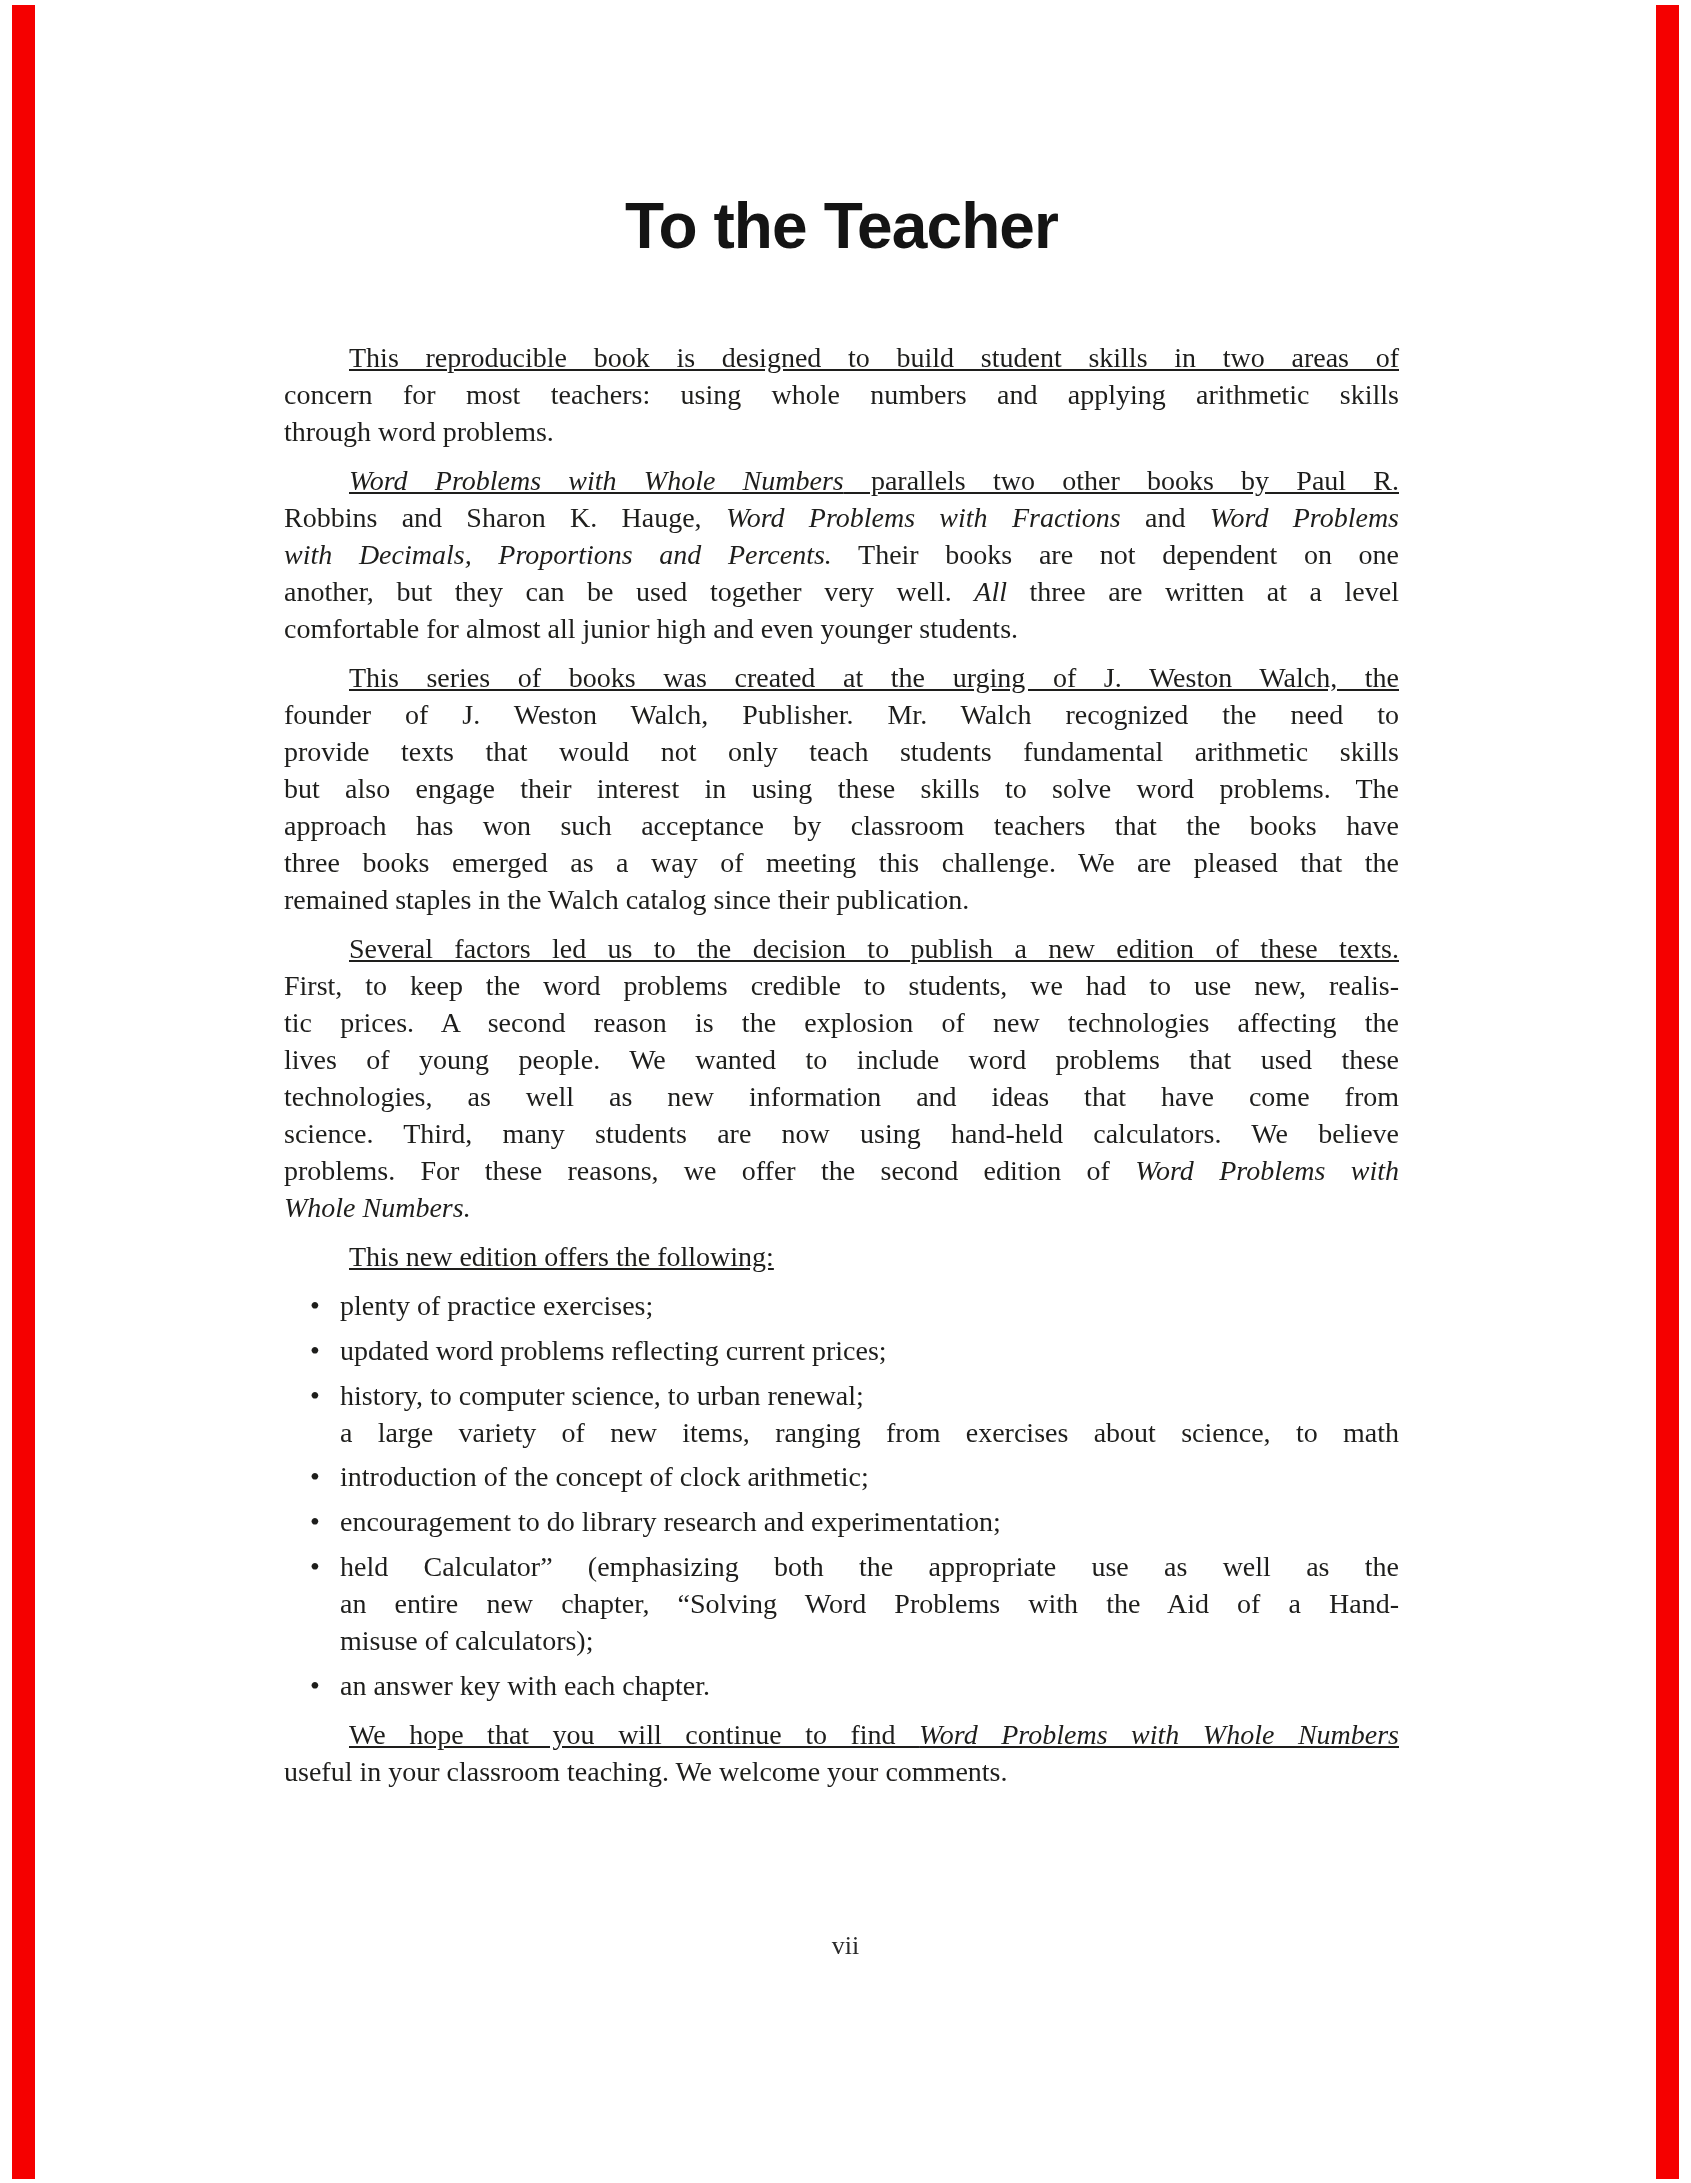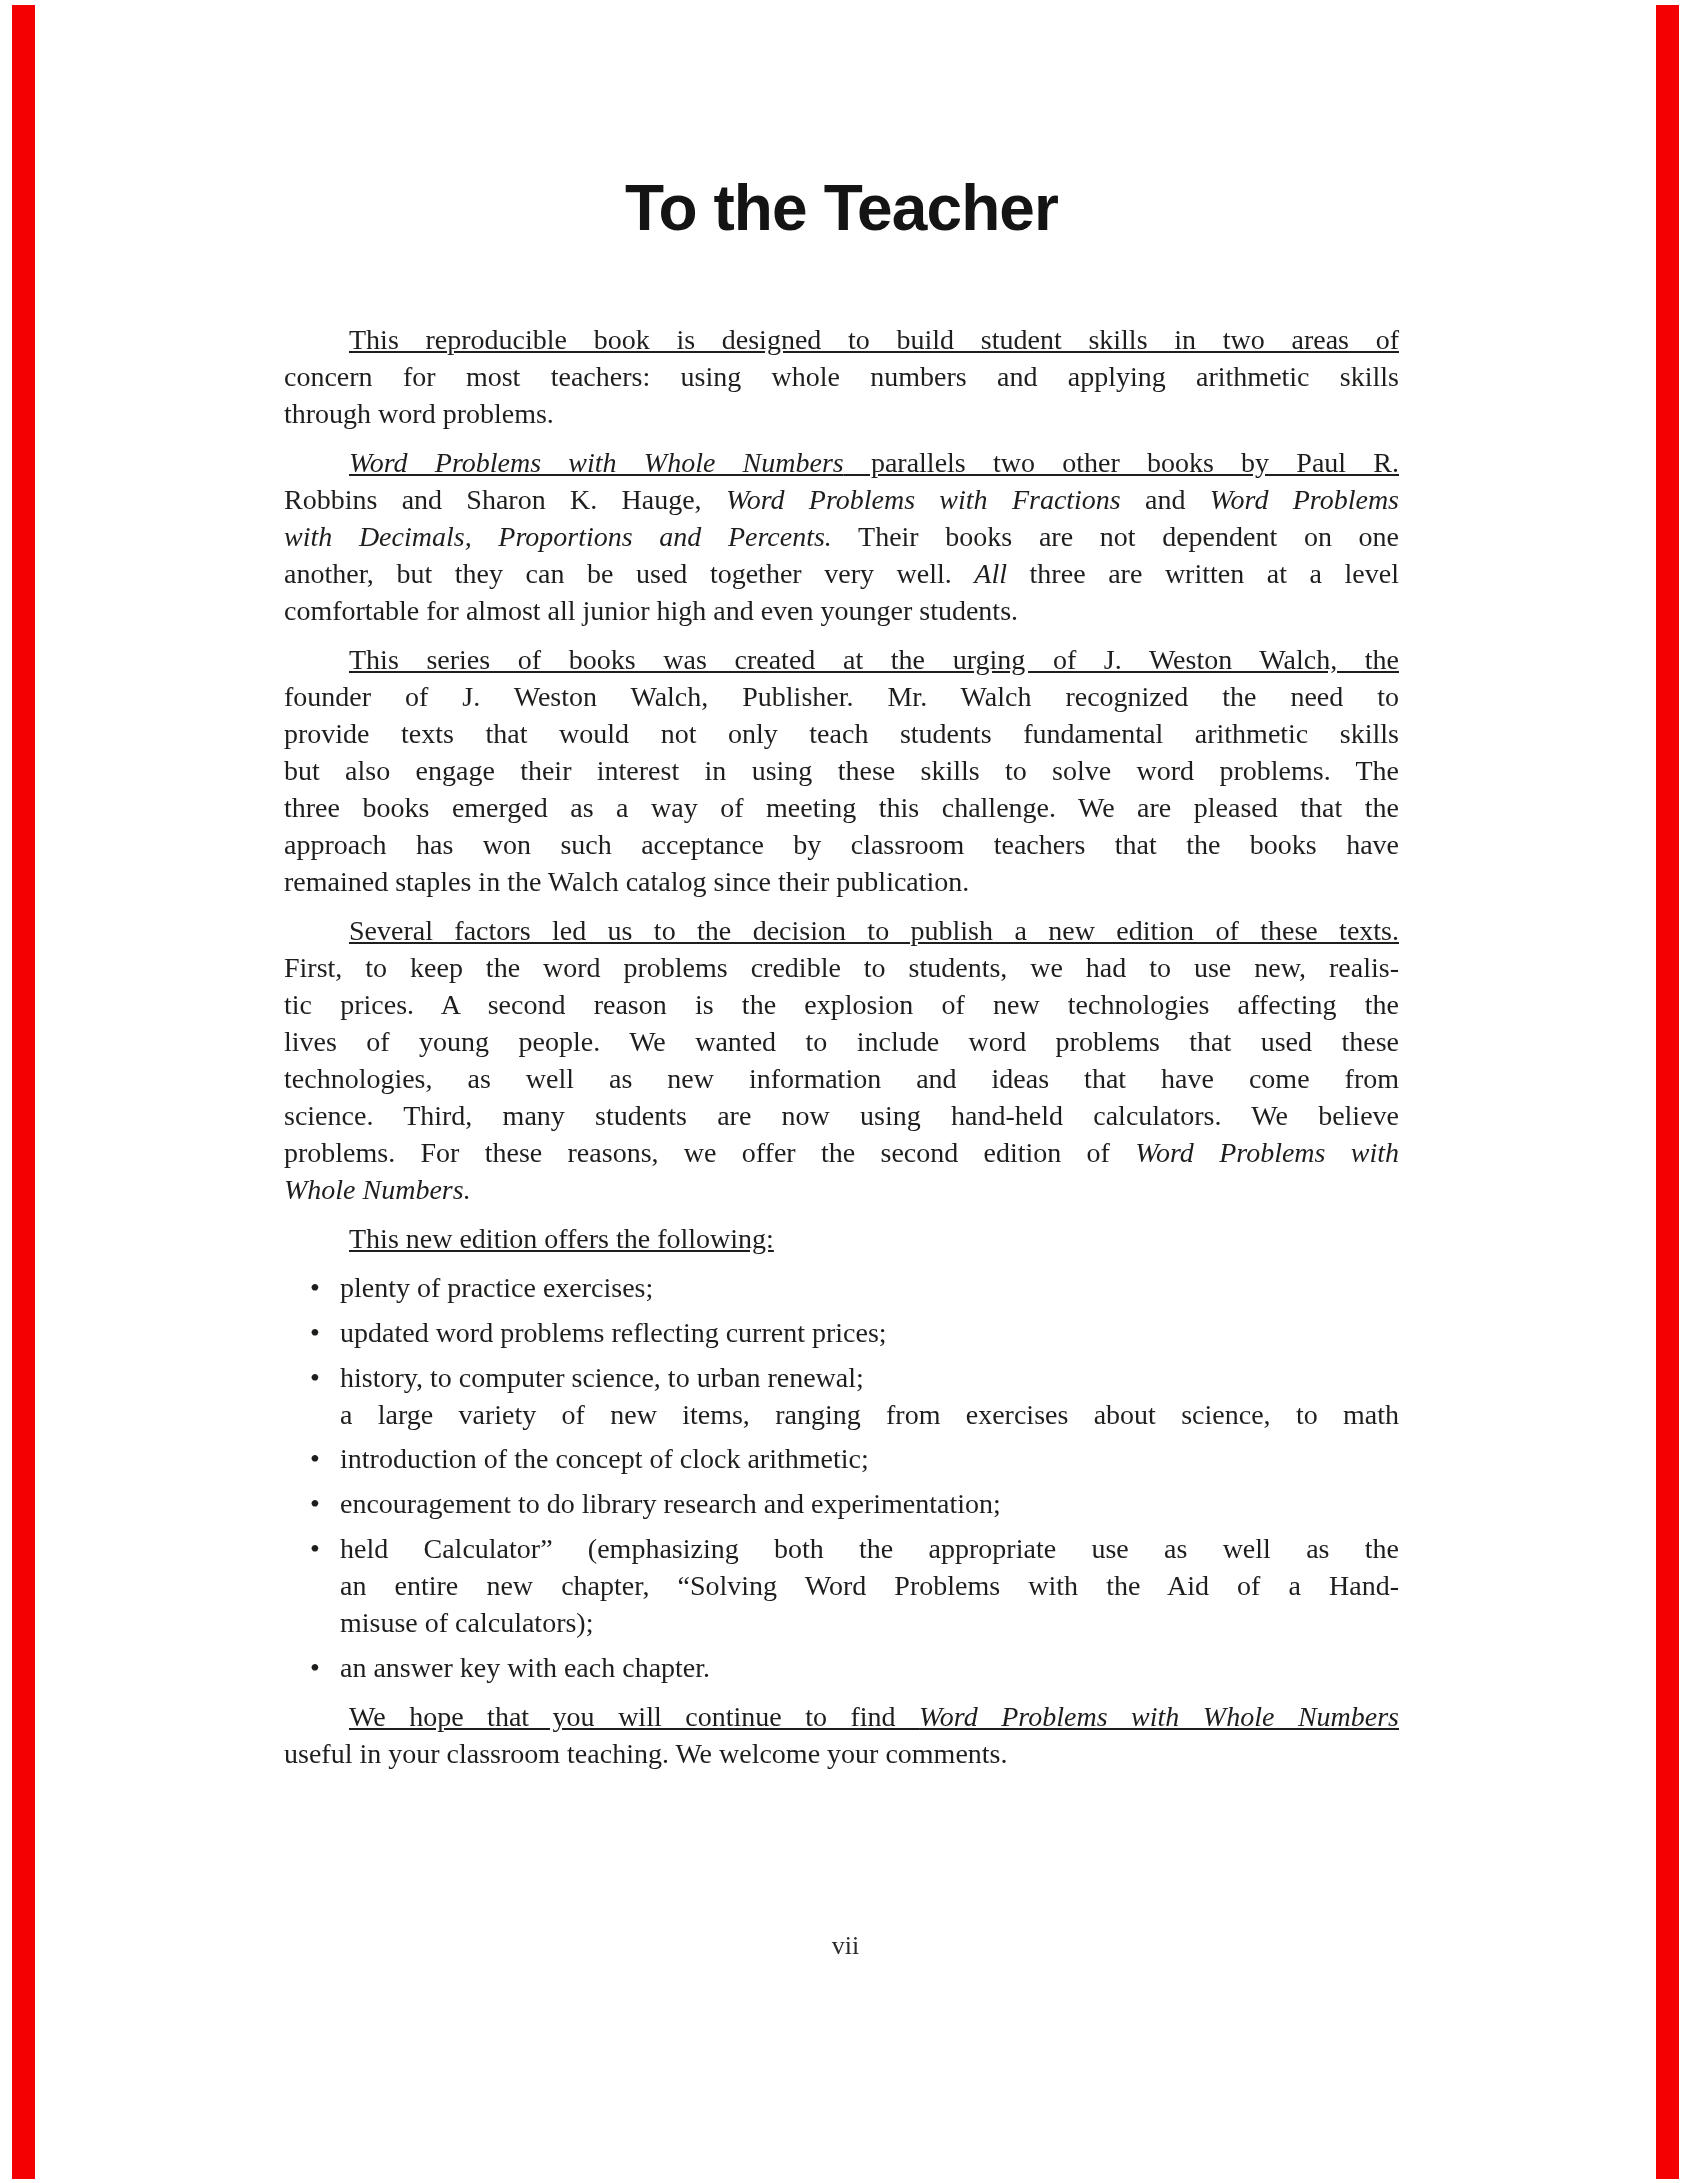--- a/index.html
+++ b/index.html
@@ -21,21 +21,21 @@
     top:5.2px;
     bottom:5.2px;
     width:22.6px;
     background:var(--accent);
   }
   .red-bar.left{left:12px;}
   .red-bar.right{right:12px;}
   .content{
     position:absolute;
     left:284px;
-    top:175px;
+    top:193px;
     width:1115px;
   }
   .title{
     font-family:"Liberation Sans", sans-serif;
     font-weight:bold;
     font-size:64px;
     line-height:66px;
     letter-spacing:-0.9px;
     text-align:center;
     margin:0 0 80px 0;
@@ -96,22 +96,22 @@
           <span class="line"><span>Robbins and Sharon K. Hauge, </span><em>Word Problems with Fractions</em><span> and </span><em>Word Problems</em></span>
           <span class="line"><em>with Decimals, Proportions and Percents.</em><span> Their books are not dependent on one</span></span>
           <span class="line"><span>another, but they can be used together very well. </span><em>All</em><span> three are written at a level</span></span>
           <span class="line last"><span>comfortable for almost all junior high and even younger students.</span></span>
         </div>
         <div class="para">
           <span class="line indent"><span>This series of books was created at the urging of J. Weston Walch, the</span></span>
           <span class="line"><span>founder of J. Weston Walch, Publisher. Mr. Walch recognized the need to</span></span>
           <span class="line"><span>provide texts that would not only teach students fundamental arithmetic skills</span></span>
           <span class="line"><span>but also engage their interest in using these skills to solve word problems. The</span></span>
+          <span class="line"><span>approach has won such acceptance by classroom teachers that the books have</span></span>
           <span class="line"><span>three books emerged as a way of meeting this challenge. We are pleased that the</span></span>
-          <span class="line"><span>approach has won such acceptance by classroom teachers that the books have</span></span>
           <span class="line last"><span>remained staples in the Walch catalog since their publication.</span></span>
         </div>
         <div class="para">
           <span class="line indent"><span>Several factors led us to the decision to publish a new edition of these texts.</span></span>
           <span class="line"><span>First, to keep the word problems credible to students, we had to use new, realis-</span></span>
           <span class="line"><span>tic prices. A second reason is the explosion of new technologies affecting the</span></span>
           <span class="line"><span>lives of young people. We wanted to include word problems that used these</span></span>
           <span class="line"><span>technologies, as well as new information and ideas that have come from</span></span>
           <span class="line"><span>science. Third, many students are now using hand-held calculators. We believe</span></span>
           <span class="line"><span>problems. For these reasons, we offer the second edition of </span><em>Word Problems with</em></span>

